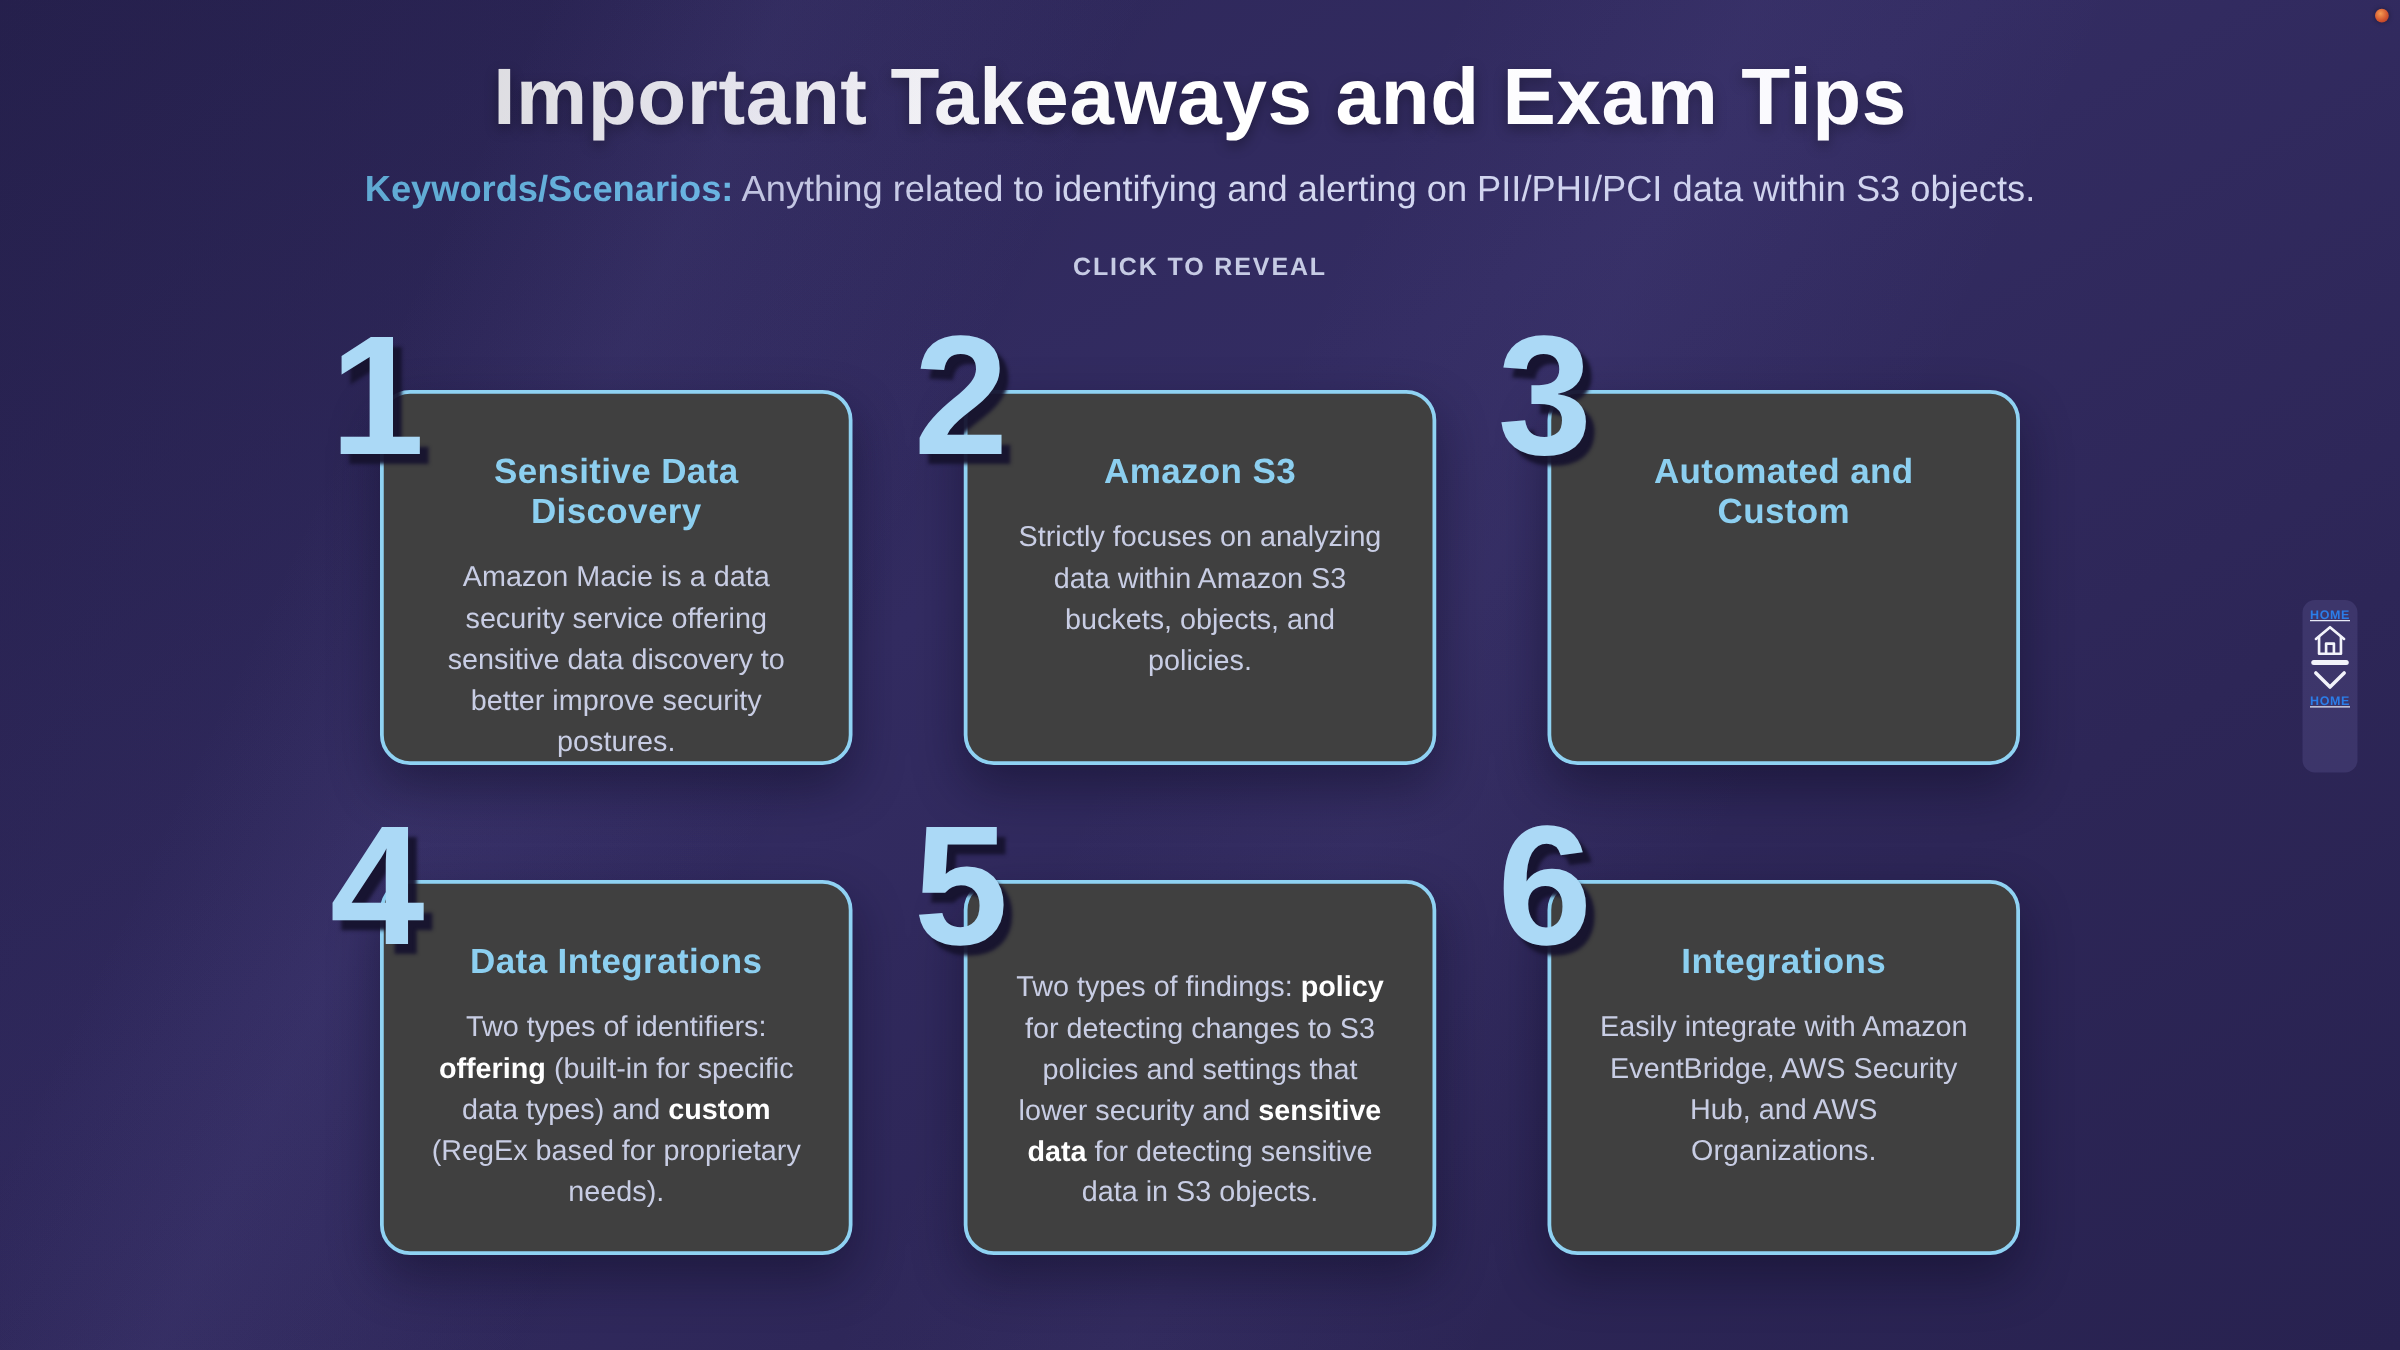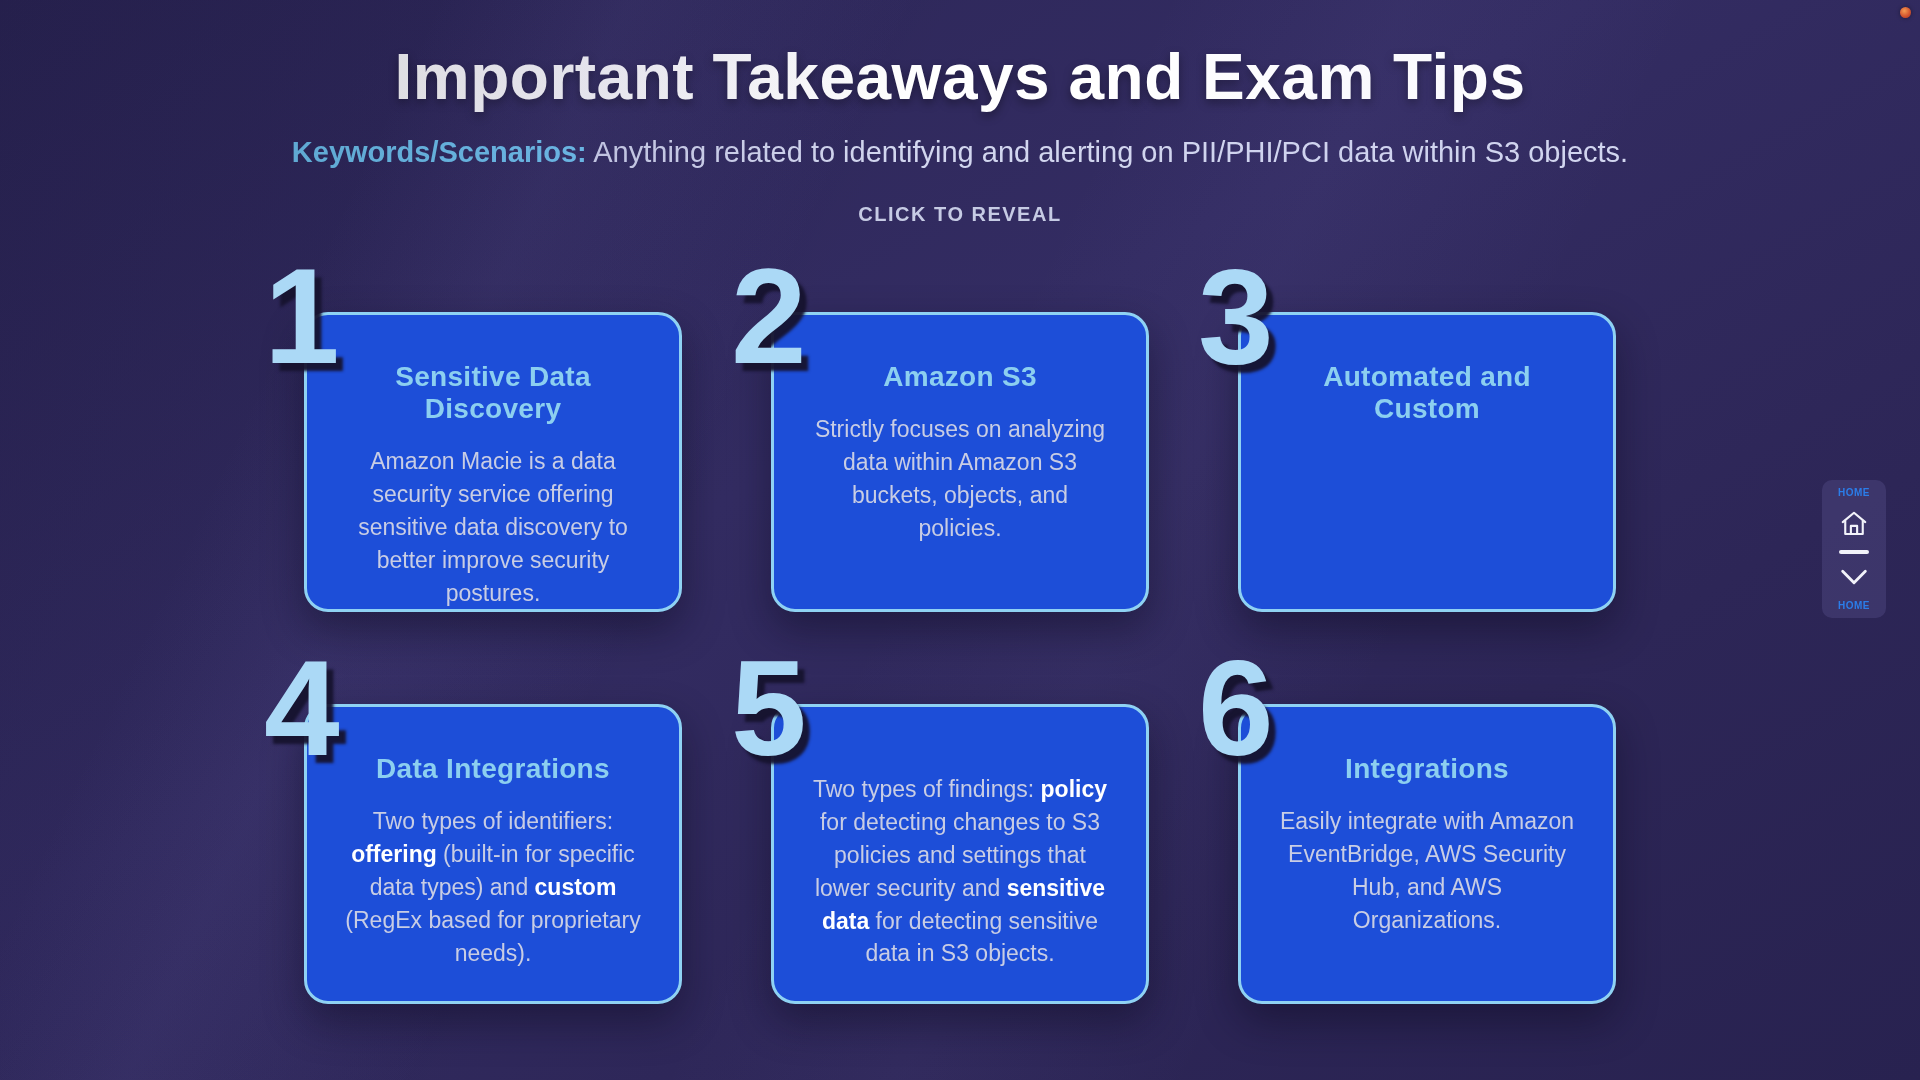--- a/index.html
+++ b/index.html
@@ -42,39 +42,40 @@
   }
   .card-wrap { position:relative; width:378px; height:300px; }
   .card-number {
     position:absolute; top:-64px; left:-40px; z-index:3;
     font-size:136px; line-height:1; font-weight:900; color:#abd9f6;
     text-shadow:7px 8px 3px rgba(22,19,46,0.95);
     pointer-events:none;
   }
   .card {
     position:relative; width:100%; height:100%;
-    background:#1d4ed8;
+    background:#404040;
     border:3px solid #8fd2f3; border-radius:24px;
     box-shadow:0 18px 40px rgba(10,8,30,0.45);
     padding:46px 36px 20px;
     text-align:center; cursor:pointer;
   }
   .card-title { font-size:28px; font-weight:800; color:#8ccff0; letter-spacing:0.3px; }
   .card-body {
     margin-top:20px; font-size:23px; line-height:1.43; color:#c8cde4; font-weight:500;
   }
   .card-body b { color:#ffffff; font-weight:800; }
 
   .nav-widget {
     position:absolute; right:34px; top:480px; z-index:5;
-    width:64px; height:138px;
+    width:44px; height:138px;
     background:rgba(74,68,124,0.55);
     border-radius:10px;
-    display:flex; flex-direction:column; align-items:center; justify-content:space-between;
+    display:flex; flex-direction:column; align-items:center; justify-content:flex-start;
     padding:7px 0;
+    text-decoration:underline;
   }
   .nav-label {
     font-size:10px; font-weight:800; letter-spacing:0.5px; color:#2b7de9;
   }
   .nav-btn {
     background:none; border:none; cursor:pointer; padding:0; line-height:0;
   }
   .nav-divider { width:30px; height:4px; border-radius:2px; background:#f2f3fa; }
 
   .record-dot {

